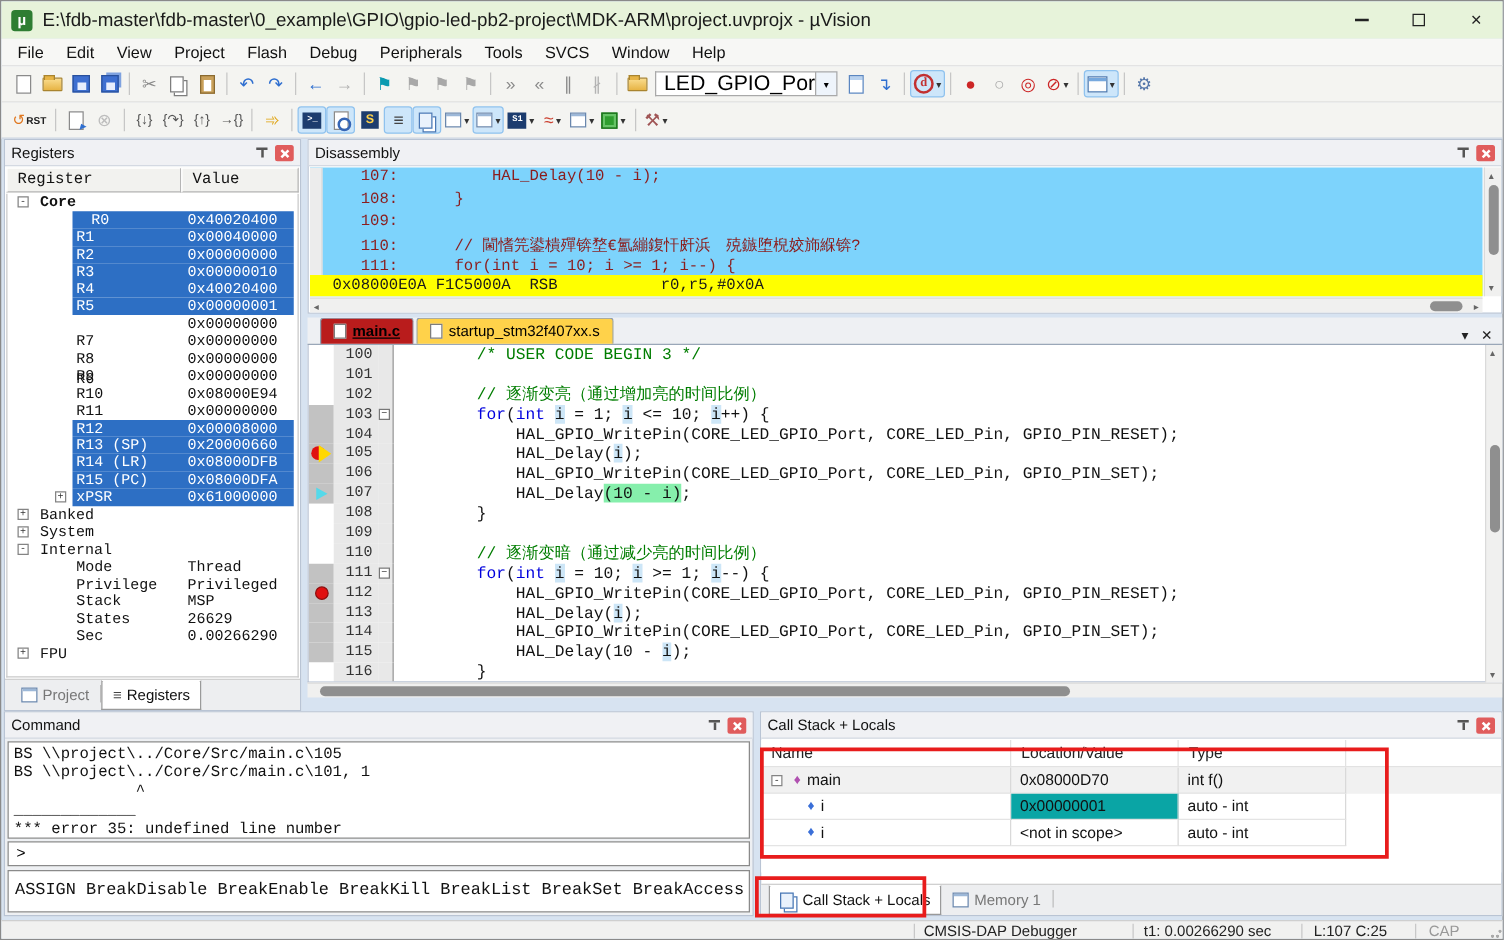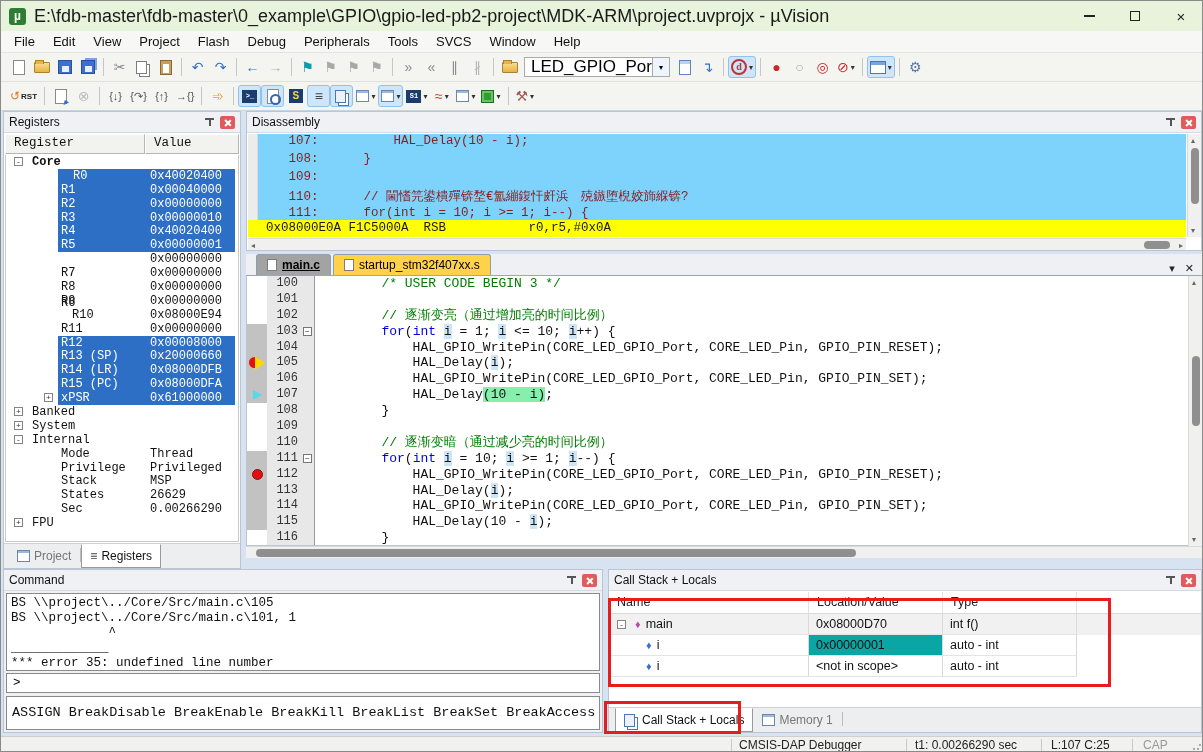--- a/index.html
+++ b/index.html
@@ -1,21 +1,21 @@
 <!DOCTYPE html>
 <html><head>
 <meta charset="utf-8">
 <style>
   * { box-sizing: border-box; margin:0; padding:0; }
   html,body { width:1203px; height:752px; overflow:hidden; }
   body { font-family:"Liberation Sans",sans-serif; background:#d7e3f1; position:relative; border:1px solid #8a8a8a; }
   
   #titlebar { position:absolute; left:0; top:0; width:1203px; height:30px; background:#e7f3da; display:flex; align-items:center; padding-left:8px; }
   #appicon { width:17px; height:17px; background:#2e7d32; border-radius:3px; color:#fff; font:bold 12px/17px "Liberation Sans",sans-serif; text-align:center; }
-  #title-text { font-size:18px; color:#1a1a1a; margin-left:8px; }
+  #title-text { font-size:15px; color:#1a1a1a; margin-left:8px; }
   #wincontrols { position:absolute; right:0; top:0; height:30px; display:flex; }
   .wc { width:46px; height:30px; display:flex; align-items:center; justify-content:center; }
   .wc-min i { width:11px; height:2px; background:#222; display:block; }
   .wc-max i { width:10px; height:10px; border:1.5px solid #222; display:block; }
   .wc-close { font-size:15px; color:#222; }
   
   #menubar { position:absolute; left:0; top:30px; width:1203px; height:22px; background:#f7f7f5; display:flex; align-items:center; padding-left:4px; border-bottom:1px solid #e3e3e3; }
   .menu-item { font-size:13px; color:#111; padding:2px 9px; }
   
   .toolbar { position:absolute; left:0; width:1203px; height:29px; background:#f4f4f1; display:flex; align-items:center; padding-left:6px; }
@@ -89,21 +89,21 @@
   #dis-strip { position:absolute; left:0; top:0; bottom:0; width:10px; background:#ececec; border-right:1px solid #dcdcdc; }
   .dis-line { height:18px; font:12.5px "Liberation Mono",monospace; color:#8b1d1d; white-space:pre; padding-left:18px; }
   #dis-cur { position:absolute; left:1px; right:15px; bottom:13px; height:17px; background:#ffff00; font:12.5px/17px "Liberation Mono",monospace; color:#1a1a1a; white-space:pre; padding-left:18px; }
   .hscroll { position:absolute; height:12px; background:#f0f0ef; border-top:1px solid #dadada; }
   .vscroll { position:absolute; width:14px; background:#f0f0ef; border-left:1px solid #dadada; }
   .thumb { position:absolute; background:#8f8f8f; border-radius:4px; }
   .sarr { position:absolute; font-size:8px; color:#666; }
   
   #edit-tabs { position:absolute; left:245px; top:253px; width:956px; height:22px; background:#eef0f3; display:flex; align-items:flex-end; padding-left:10px; border-bottom:1px solid #9aa7b8; }
   .etab { height:21px; display:flex; align-items:center; gap:5px; padding:0 10px; font-size:12px; border:1px solid #8f9dae; border-bottom:none; border-radius:3px 3px 0 0; margin-right:2px; }
-  .etab.on { background:#a3a3a3; font-weight:bold; }
+  .etab.on { background:#b91c1c; font-weight:bold; }
   .etab.on .lbl { text-decoration:underline; }
   .etab.mod { background:#ffd24a; }
   .tabpage { width:10px; height:12px; background:#fff; border:1px solid #7d7d7d; }
   #etab-ctl { margin-left:auto; display:flex; gap:10px; padding-right:8px; font-size:11px; color:#222; align-items:center; }
   #editor { position:absolute; left:245px; top:275px; width:956px; height:270px; background:#fff; border:1px solid #b9c4d4; border-top:none; overflow:hidden; }
   .eline { height:15.9px; display:flex; white-space:pre; font:13px/15.9px "Liberation Mono",monospace; }
   .eg1 { width:20px; flex:none; display:flex; align-items:center; justify-content:center; background:#fff; }
   .eg1.gut { background:#c2c2c2; }
   .eg2 { width:36px; flex:none; background:#e8e8e8; color:#333; font-size:12px; text-align:right; padding-right:5px; }
   .eg3 { width:12px; flex:none; background:#e8e8e8; border-right:1px solid #999; display:flex; align-items:center; }
@@ -382,21 +382,21 @@
       <div class="reg-row sel"><div class="selbg"></div><span class="reg-lbl" style="left: 55px; margin-left: 12px;">R0</span><span class="reg-val">0x40020400</span></div>
       <div class="reg-row sel"><div class="selbg"></div><span class="reg-lbl" style="left: 55px;">R1</span><span class="reg-val">0x00040000</span></div>
       <div class="reg-row sel"><div class="selbg"></div><span class="reg-lbl" style="left: 55px;">R2</span><span class="reg-val">0x00000000</span></div>
       <div class="reg-row sel"><div class="selbg"></div><span class="reg-lbl" style="left: 55px;">R3</span><span class="reg-val">0x00000010</span></div>
       <div class="reg-row sel"><div class="selbg"></div><span class="reg-lbl" style="left: 55px;">R4</span><span class="reg-val">0x40020400</span></div>
       <div class="reg-row sel"><div class="selbg"></div><span class="reg-lbl" style="left: 55px;">R5</span><span class="reg-val">0x00000001</span></div>
       <div class="reg-row"><span class="reg-lbl" style="left: 55px; margin-top: 44px;">R6</span><span class="reg-val">0x00000000</span></div>
       <div class="reg-row"><span class="reg-lbl" style="left: 55px;">R7</span><span class="reg-val">0x00000000</span></div>
       <div class="reg-row"><span class="reg-lbl" style="left: 55px;">R8</span><span class="reg-val">0x00000000</span></div>
       <div class="reg-row"><span class="reg-lbl" style="left: 55px;">R9</span><span class="reg-val">0x00000000</span></div>
-      <div class="reg-row"><span class="reg-lbl" style="left: 66px;">R10</span><span class="reg-val">0x08000E94</span></div>
+      <div class="reg-row"><span class="reg-lbl" style="left: 55px;">R10</span><span class="reg-val">0x08000E94</span></div>
       <div class="reg-row"><span class="reg-lbl" style="left: 55px;">R11</span><span class="reg-val">0x00000000</span></div>
       <div class="reg-row sel"><div class="selbg"></div><span class="reg-lbl" style="left: 55px;">R12</span><span class="reg-val">0x00008000</span></div>
       <div class="reg-row sel"><div class="selbg"></div><span class="reg-lbl" style="left: 55px;">R13 (SP)</span><span class="reg-val">0x20000660</span></div>
       <div class="reg-row sel"><div class="selbg"></div><span class="reg-lbl" style="left: 55px;">R14 (LR)</span><span class="reg-val">0x08000DFB</span></div>
       <div class="reg-row sel"><div class="selbg"></div><span class="reg-lbl" style="left: 55px;">R15 (PC)</span><span class="reg-val">0x08000DFA</span></div>
       <div class="reg-row sel"><div class="selbg"></div><span class="reg-exp" style="left: 38px;">+</span><span class="reg-lbl" style="left: 55px;">xPSR</span><span class="reg-val">0x61000000</span></div>
       <div class="reg-row"><span class="reg-exp" style="left: 8px;">+</span><span class="reg-lbl" style="left: 26px;">Banked</span></div>
       <div class="reg-row"><span class="reg-exp" style="left: 8px;">+</span><span class="reg-lbl" style="left: 26px;">System</span></div>
       <div class="reg-row"><span class="reg-exp" style="left: 8px;">-</span><span class="reg-lbl" style="left: 26px;">Internal</span></div>
       <div class="reg-row"><span class="reg-lbl" style="left: 55px;">Mode</span><span class="reg-val">Thread</span></div>

